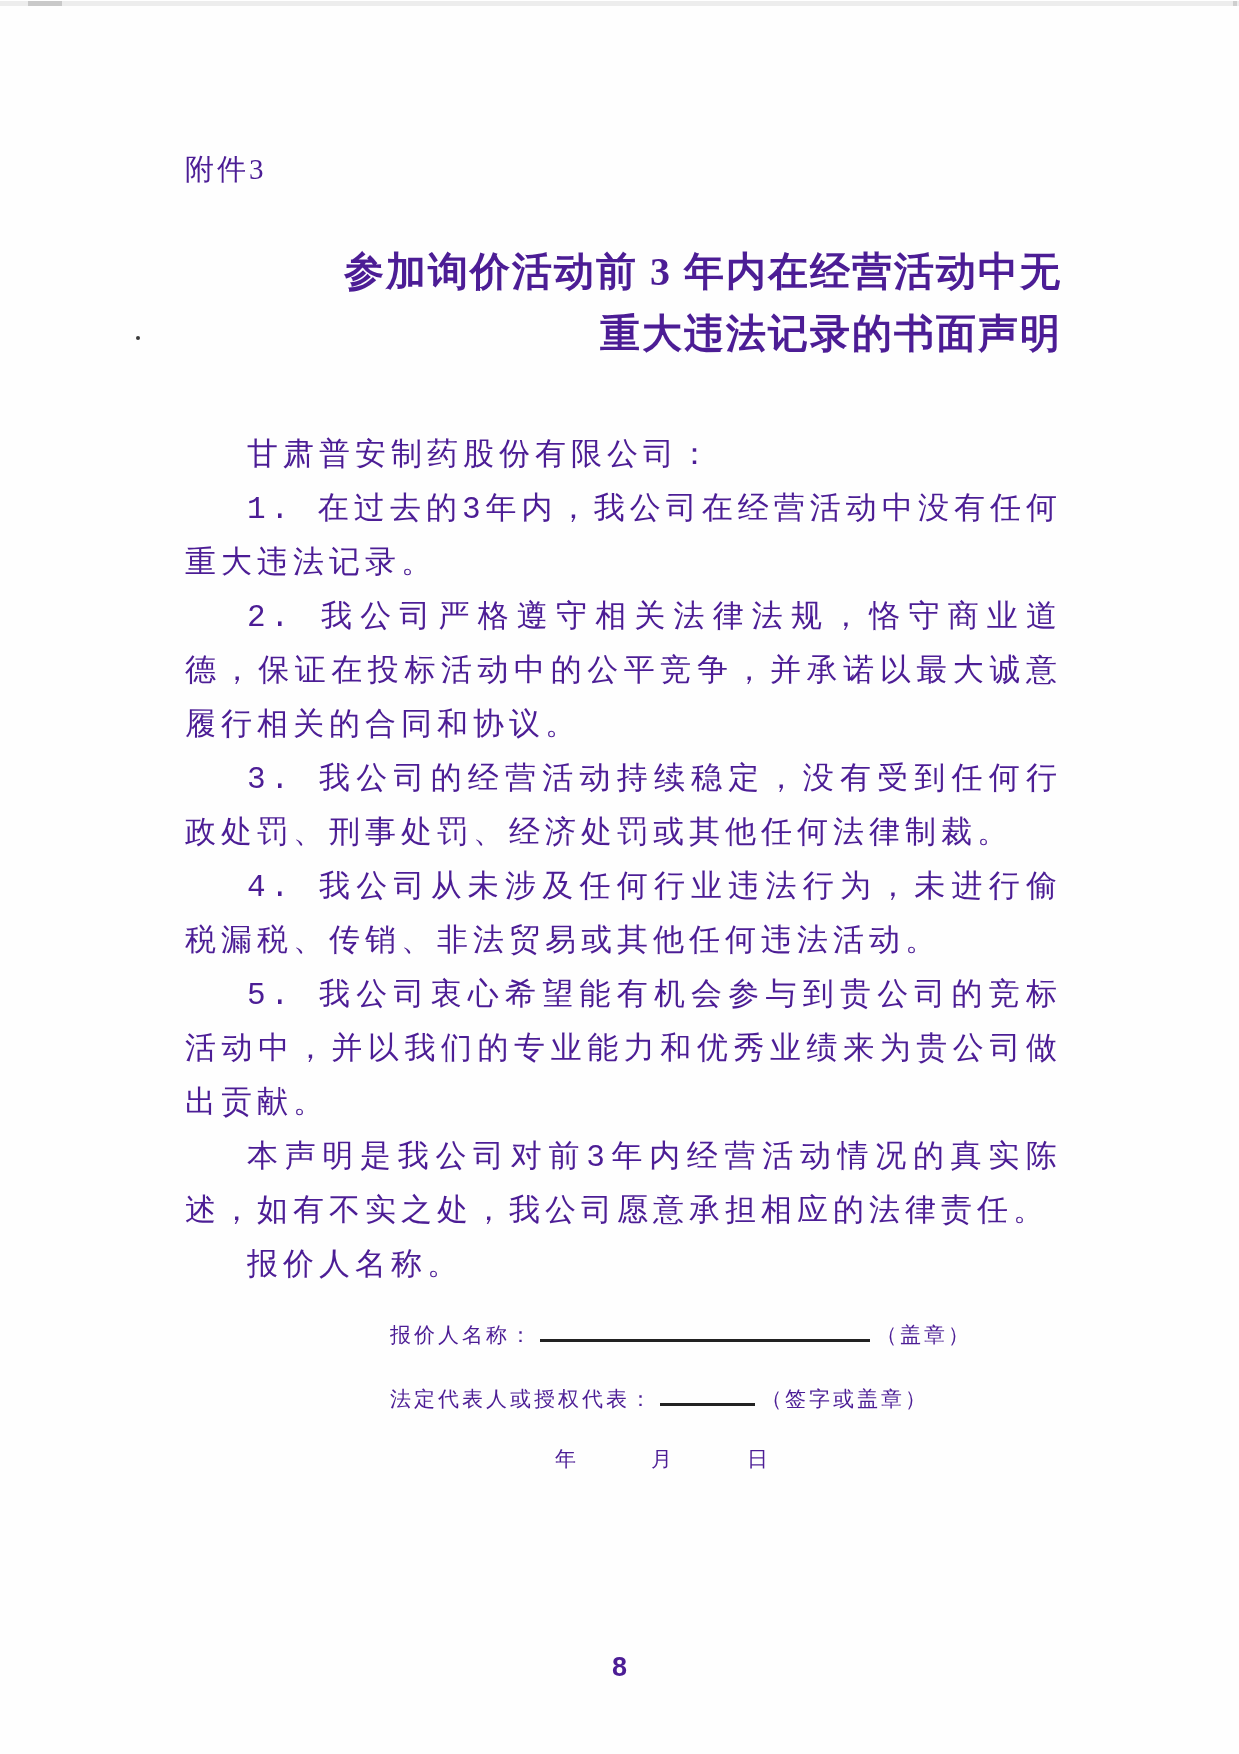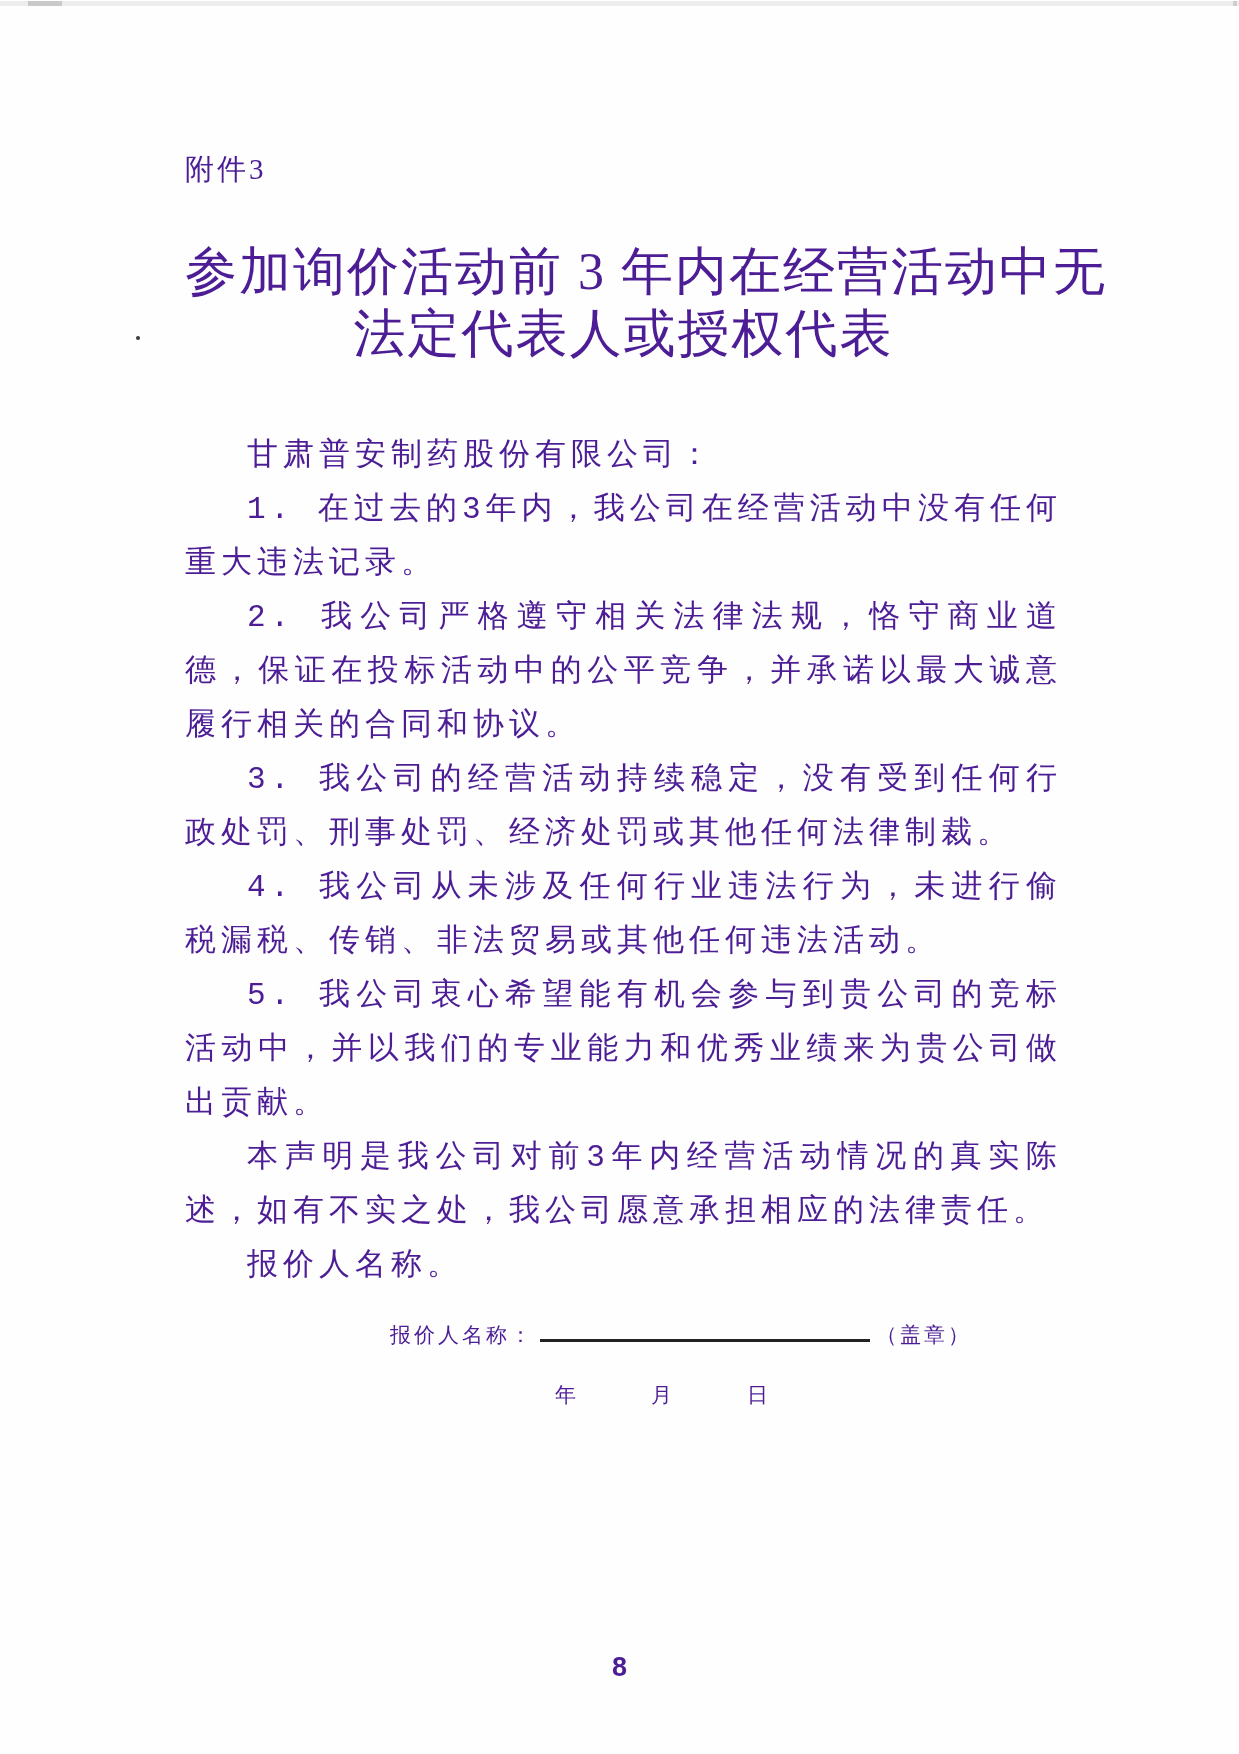--- a/index.html
+++ b/index.html
@@ -50,23 +50,23 @@
     padding: 0 177px 0 185px;
   }
   .attachment-label {
     margin-top: 148px;
     font-size: 29px;
     letter-spacing: 3px;
     line-height: 40px;
   }
   .doc-title {
     margin-top: 52px;
-    text-align: center;
-    font-size: 52px;
-    font-weight: 400;
+    text-align: right;
+    font-size: 40px;
+    font-weight: 700;
     letter-spacing: 2px;
     line-height: 62px;
   }
   .doc-title .title-line {
     white-space: nowrap;
   }
   .body-text {
     margin-top: 64px;
     font-size: 31px;
     line-height: 54px;
@@ -127,38 +127,41 @@
     <span class="dark-bit-right"></span>
   </div>
   <div class="speck"></div>
 
   <div class="content">
 
     <div class="attachment-label">附件3</div>
 
     <div class="doc-title">
       <div class="title-line">参加询价活动前 3 年内在经营活动中无</div>
-      <div class="title-line">法定代表人或授权代表</div>
+      <div class="title-line">重大违法记录的书面声明</div>
     </div>
 
     <div class="body-text">
       <p class="salutation">甘肃普安制药股份有限公司：</p>
       <p>1. 在过去的3年内，我公司在经营活动中没有任何重大违法记录。</p>
       <p>2. 我公司严格遵守相关法律法规，恪守商业道德，保证在投标活动中的公平竞争，并承诺以最大诚意履行相关的合同和协议。</p>
       <p>3. 我公司的经营活动持续稳定，没有受到任何行政处罚、刑事处罚、经济处罚或其他任何法律制裁。</p>
       <p>4. 我公司从未涉及任何行业违法行为，未进行偷税漏税、传销、非法贸易或其他任何违法活动。</p>
       <p>5. 我公司衷心希望能有机会参与到贵公司的竞标活动中，并以我们的专业能力和优秀业绩来为贵公司做出贡献。</p>
       <p>本声明是我公司对前3年内经营活动情况的真实陈述，如有不实之处，我公司愿意承担相应的法律责任。</p>
       <p>报价人名称。</p>
     </div>
 
     <div class="sig-block">
       <div class="sig-row">
         <span>报价人名称：</span><span class="blank-line blank-long"></span><span>（盖章）</span>
       </div>
+      <div class="sig-row">
+        <span>法定代表人或授权代表：</span><span class="blank-line blank-short"></span><span>（签字或盖章）</span>
+      </div>
       <div class="date-row">年　　　月　　　日</div>
     </div>
 
   </div>
 
   <div class="page-number">8</div>
 
 </div>
 
 </body></html>

